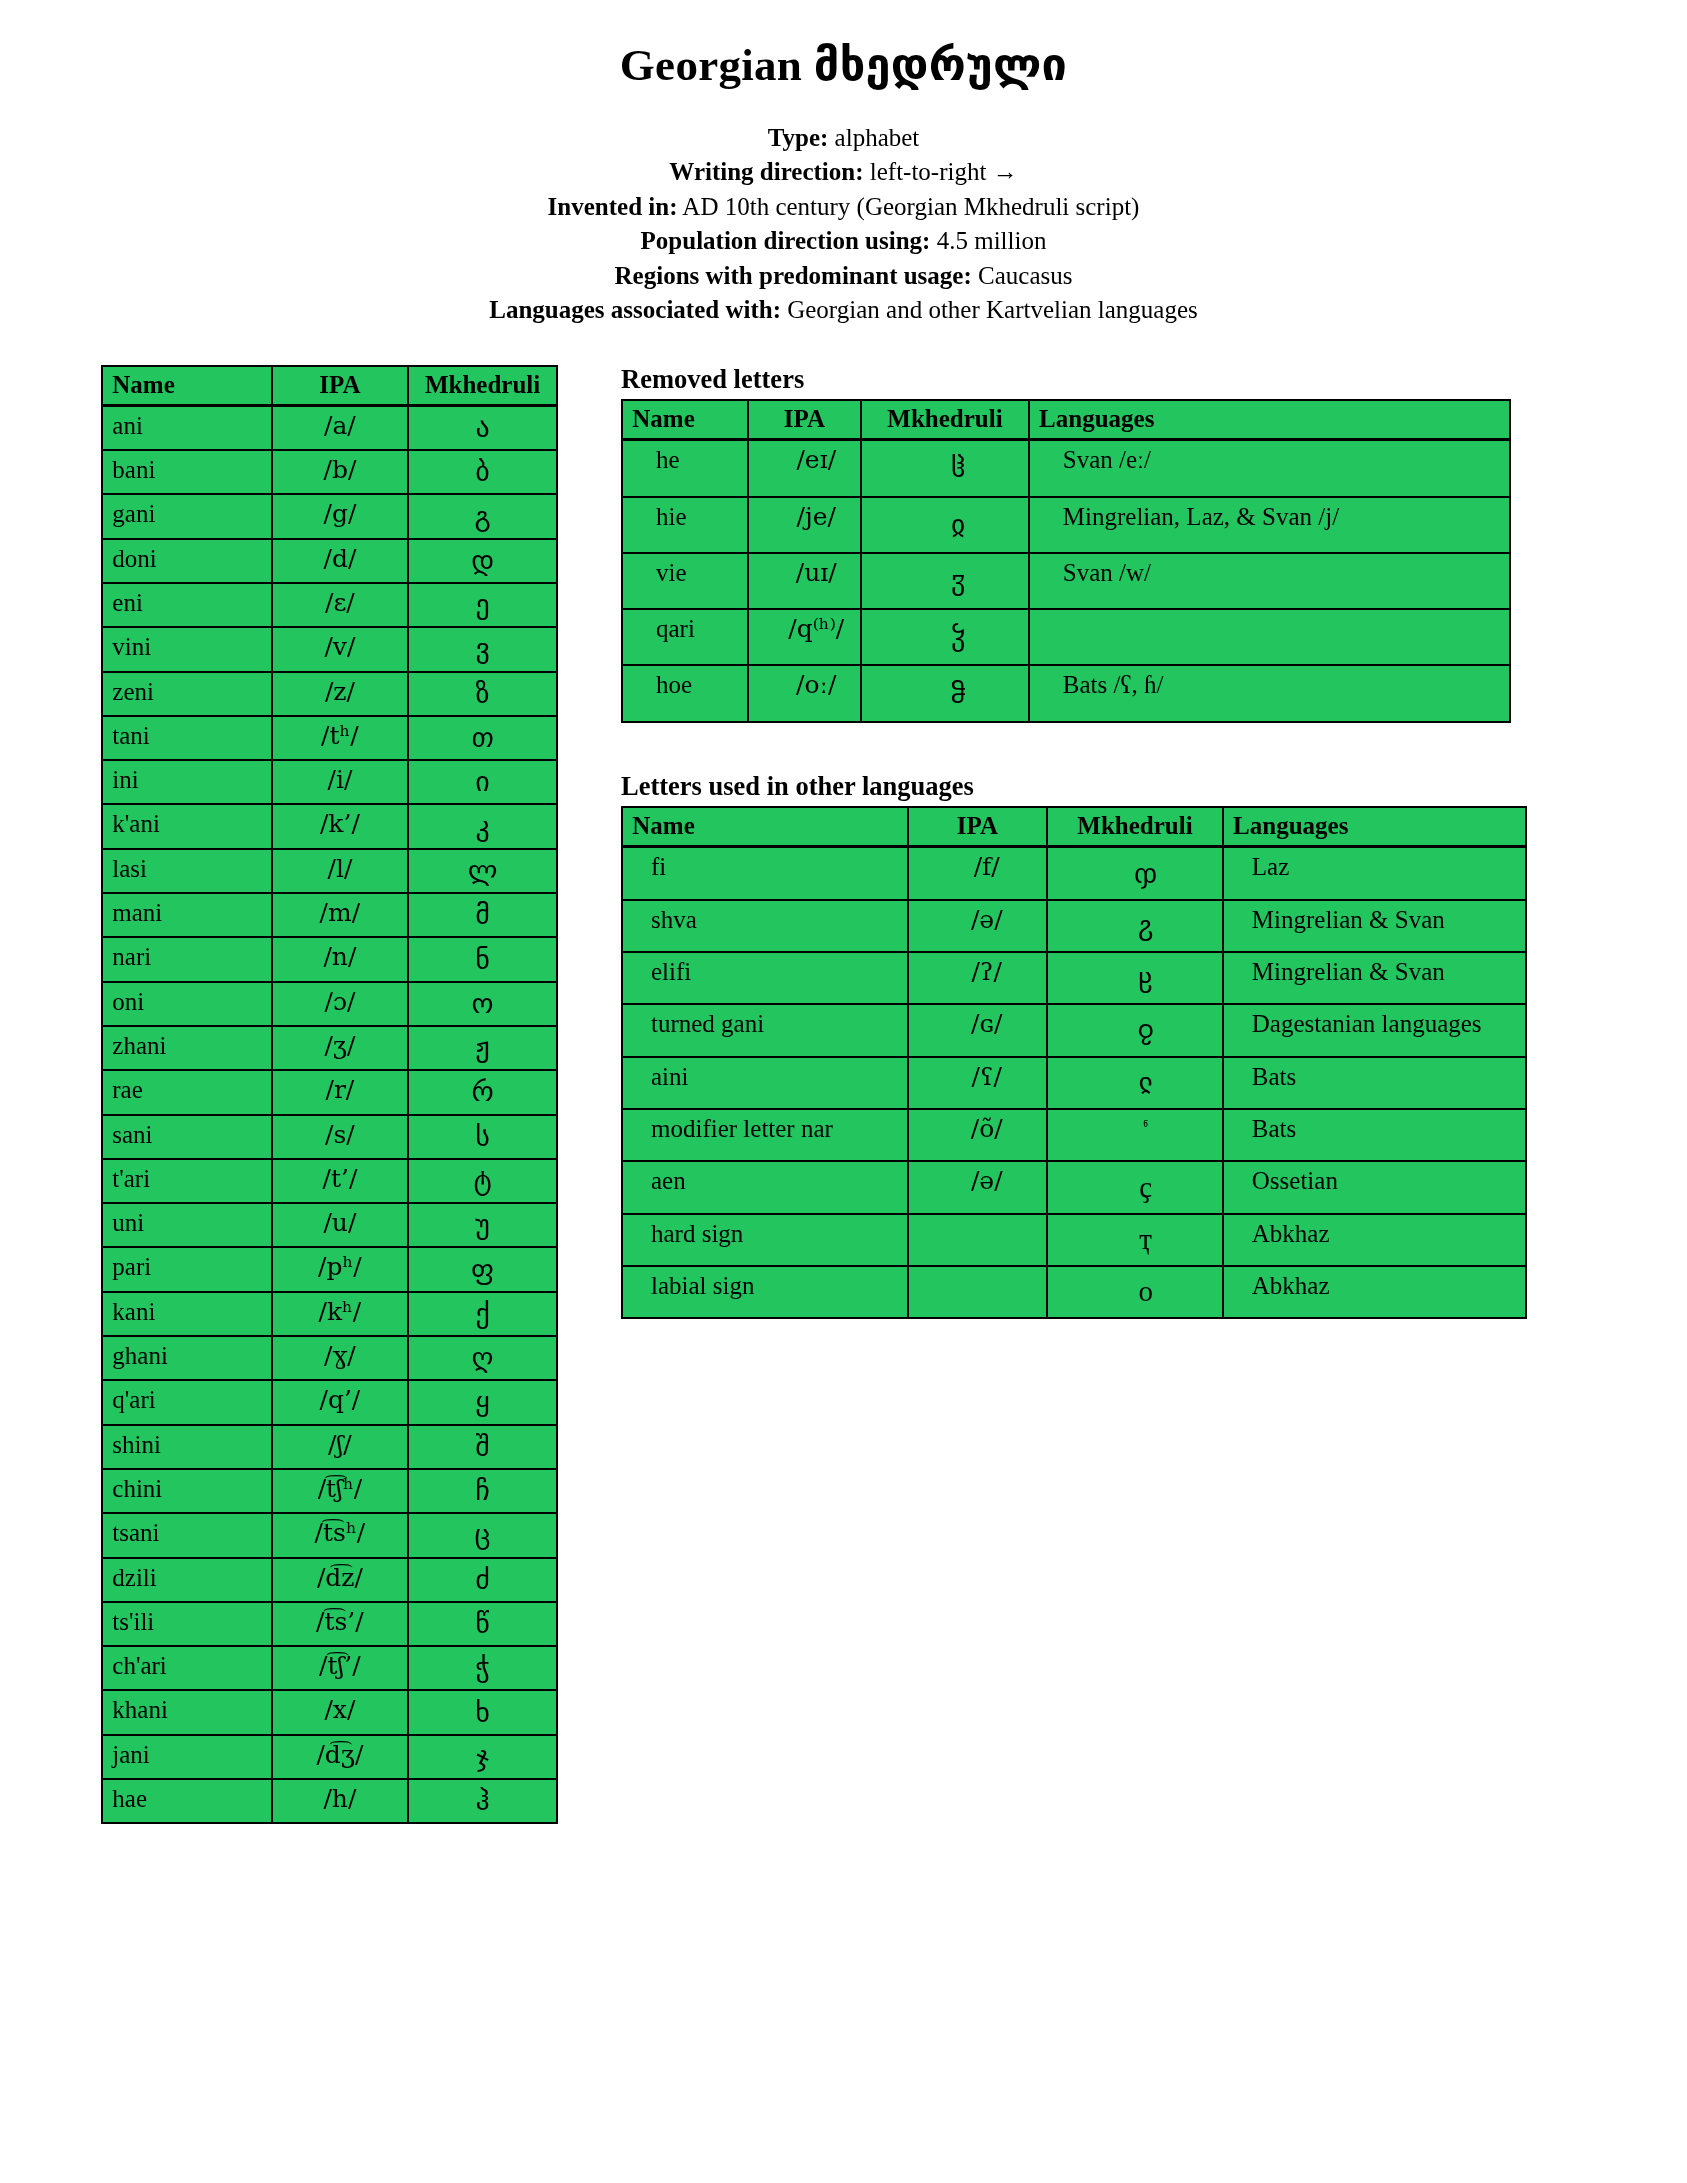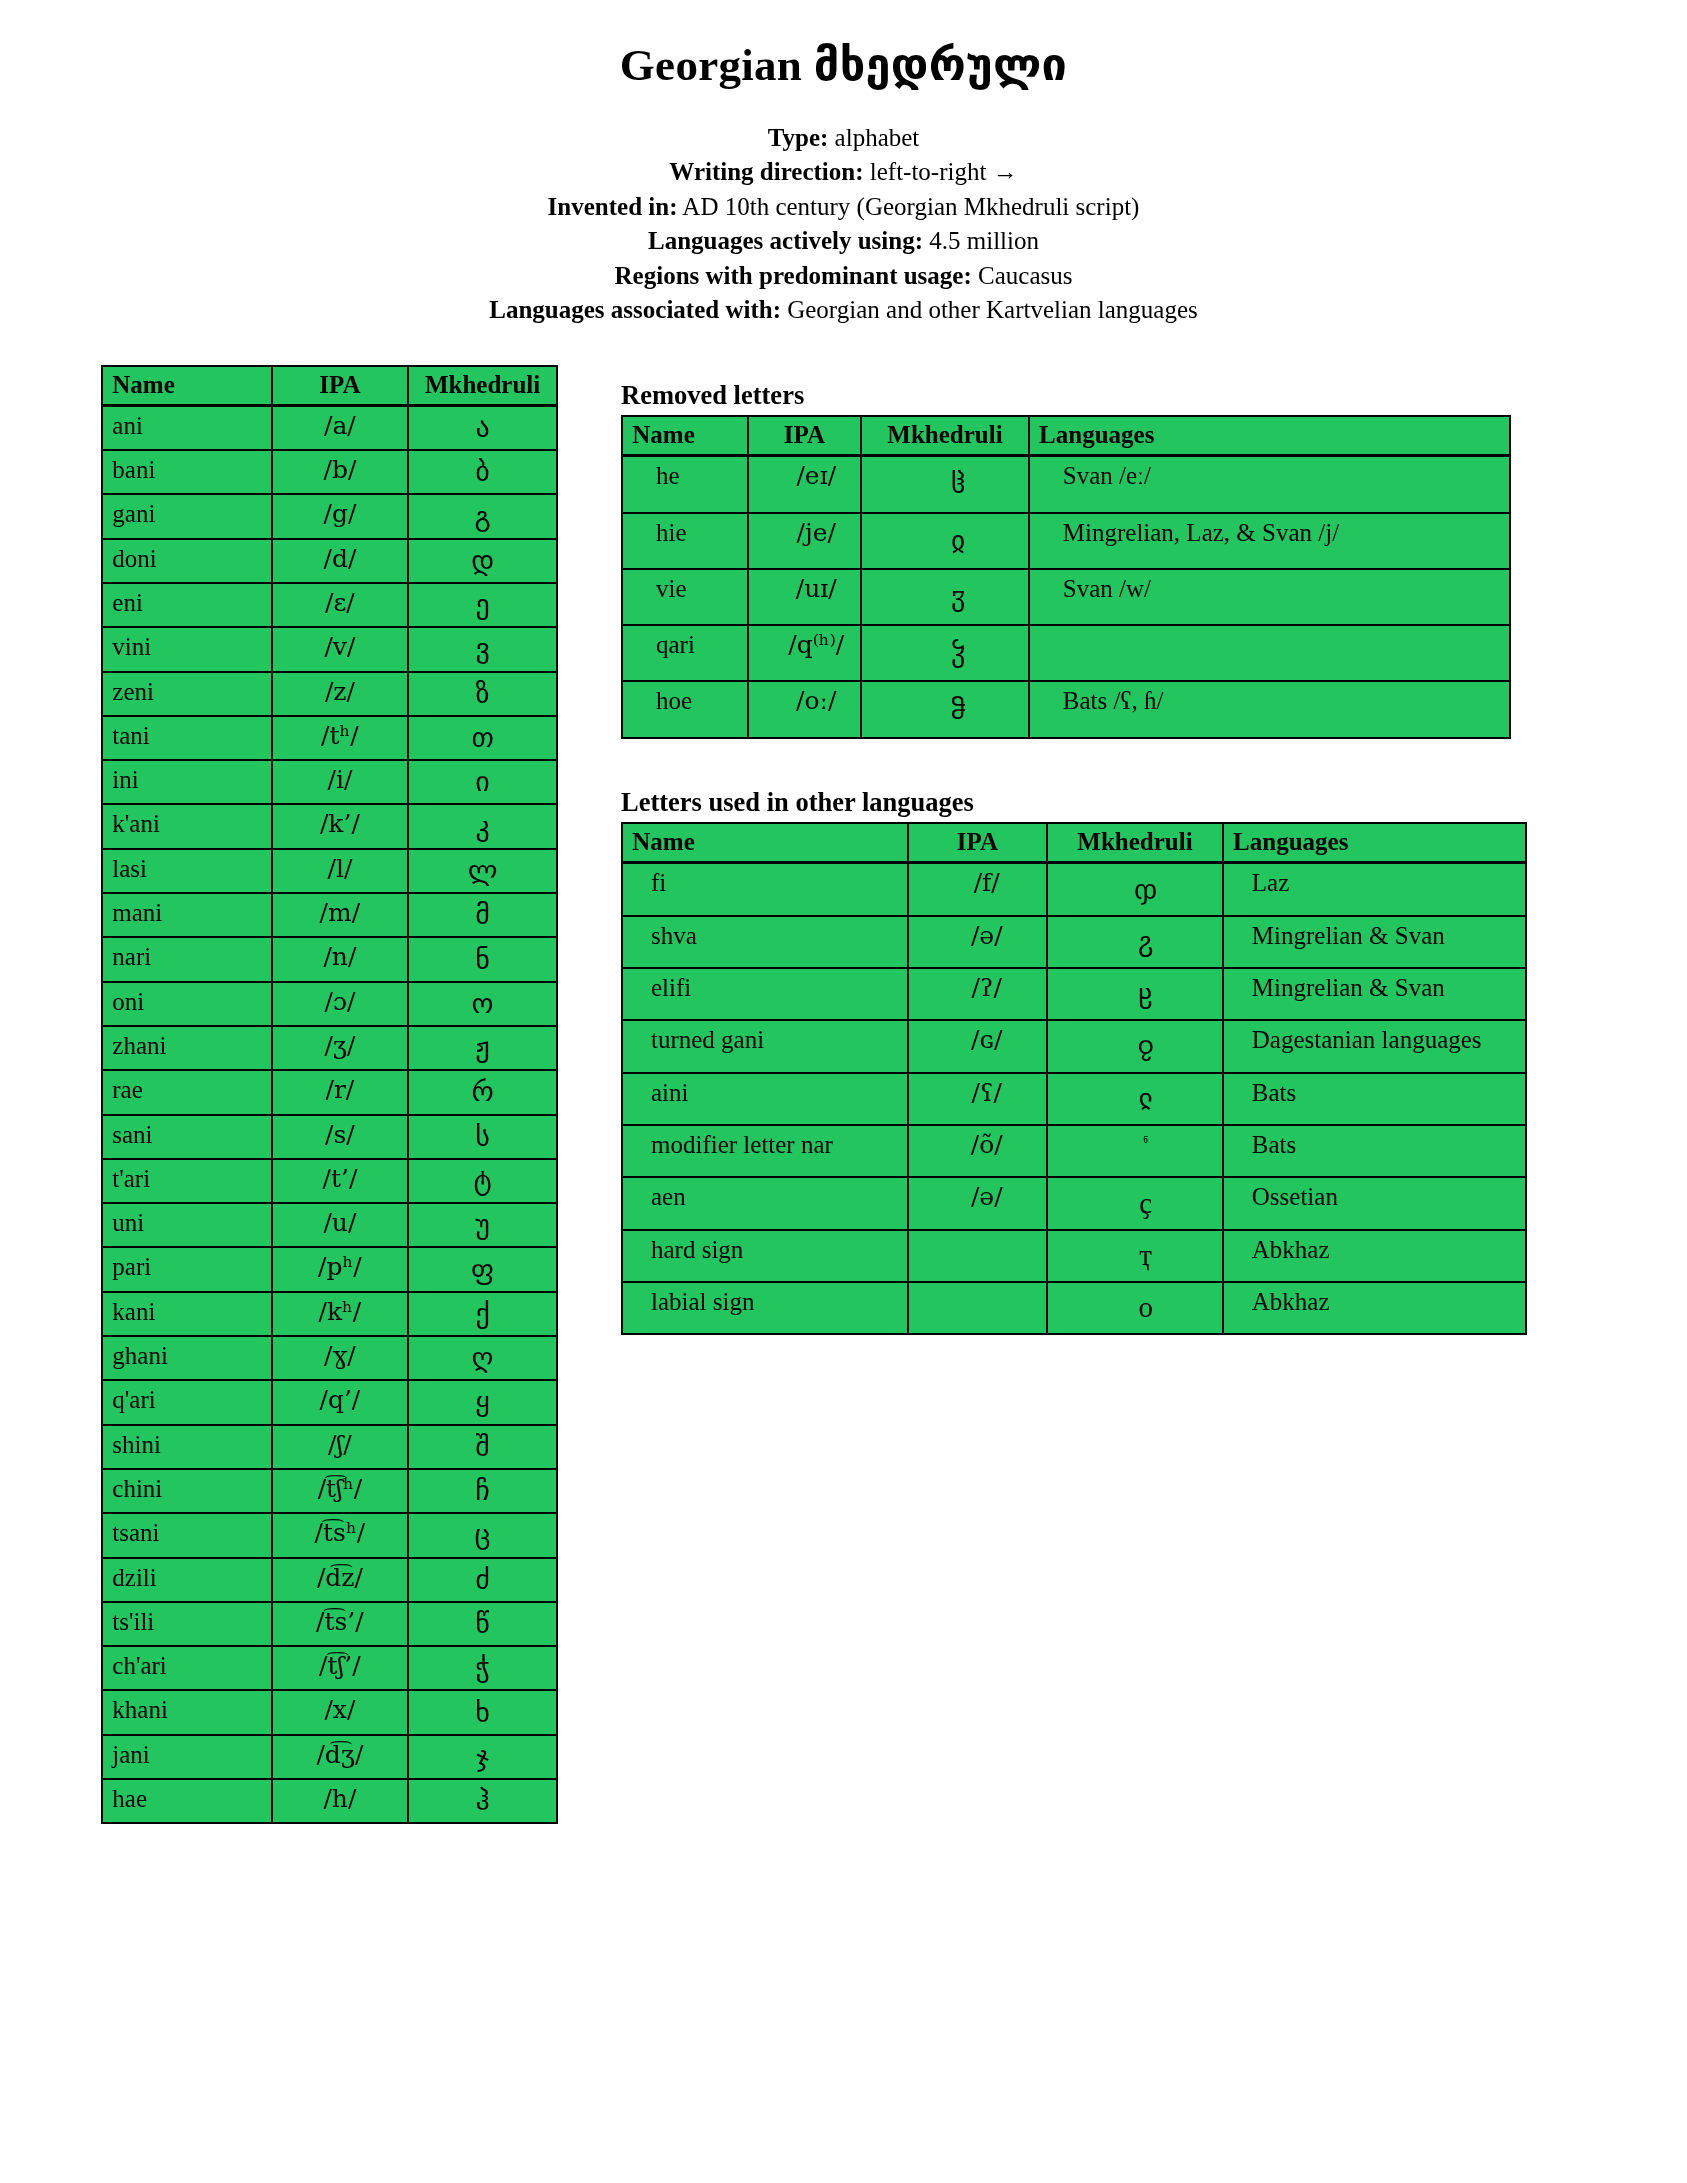--- a/index.html
+++ b/index.html
@@ -48,21 +48,21 @@
   }
   .col-left {
     position: absolute;
     left: 101px;
     top: 0;
     width: 457px;
   }
   .col-right {
     position: absolute;
     left: 621px;
-    top: 16px;
+    top: 0;
     width: 890px;
   }
 
   
   table {
     border-collapse: collapse;
     width: 100%;
     table-layout: fixed;
     background: #22c55e;
   }
@@ -147,21 +147,21 @@
     </p>
     <p class="meta-line">
       <span class="lbl">Writing direction:</span>
       <span>left-to-right →</span>
     </p>
     <p class="meta-line">
       <span class="lbl">Invented in:</span>
       <span>AD 10th century (Georgian Mkhedruli script)</span>
     </p>
     <p class="meta-line">
-      <span class="lbl">Languages actively using:</span>
+      <span class="lbl">Population direction using:</span>
       <span>4.5 million</span>
     </p>
     <p class="meta-line">
       <span class="lbl">Regions with predominant usage:</span>
       <span>Caucasus</span>
     </p>
     <p class="meta-line">
       <span class="lbl">Languages associated with:</span>
       <span>Georgian and other Kartvelian languages</span>
     </p>

